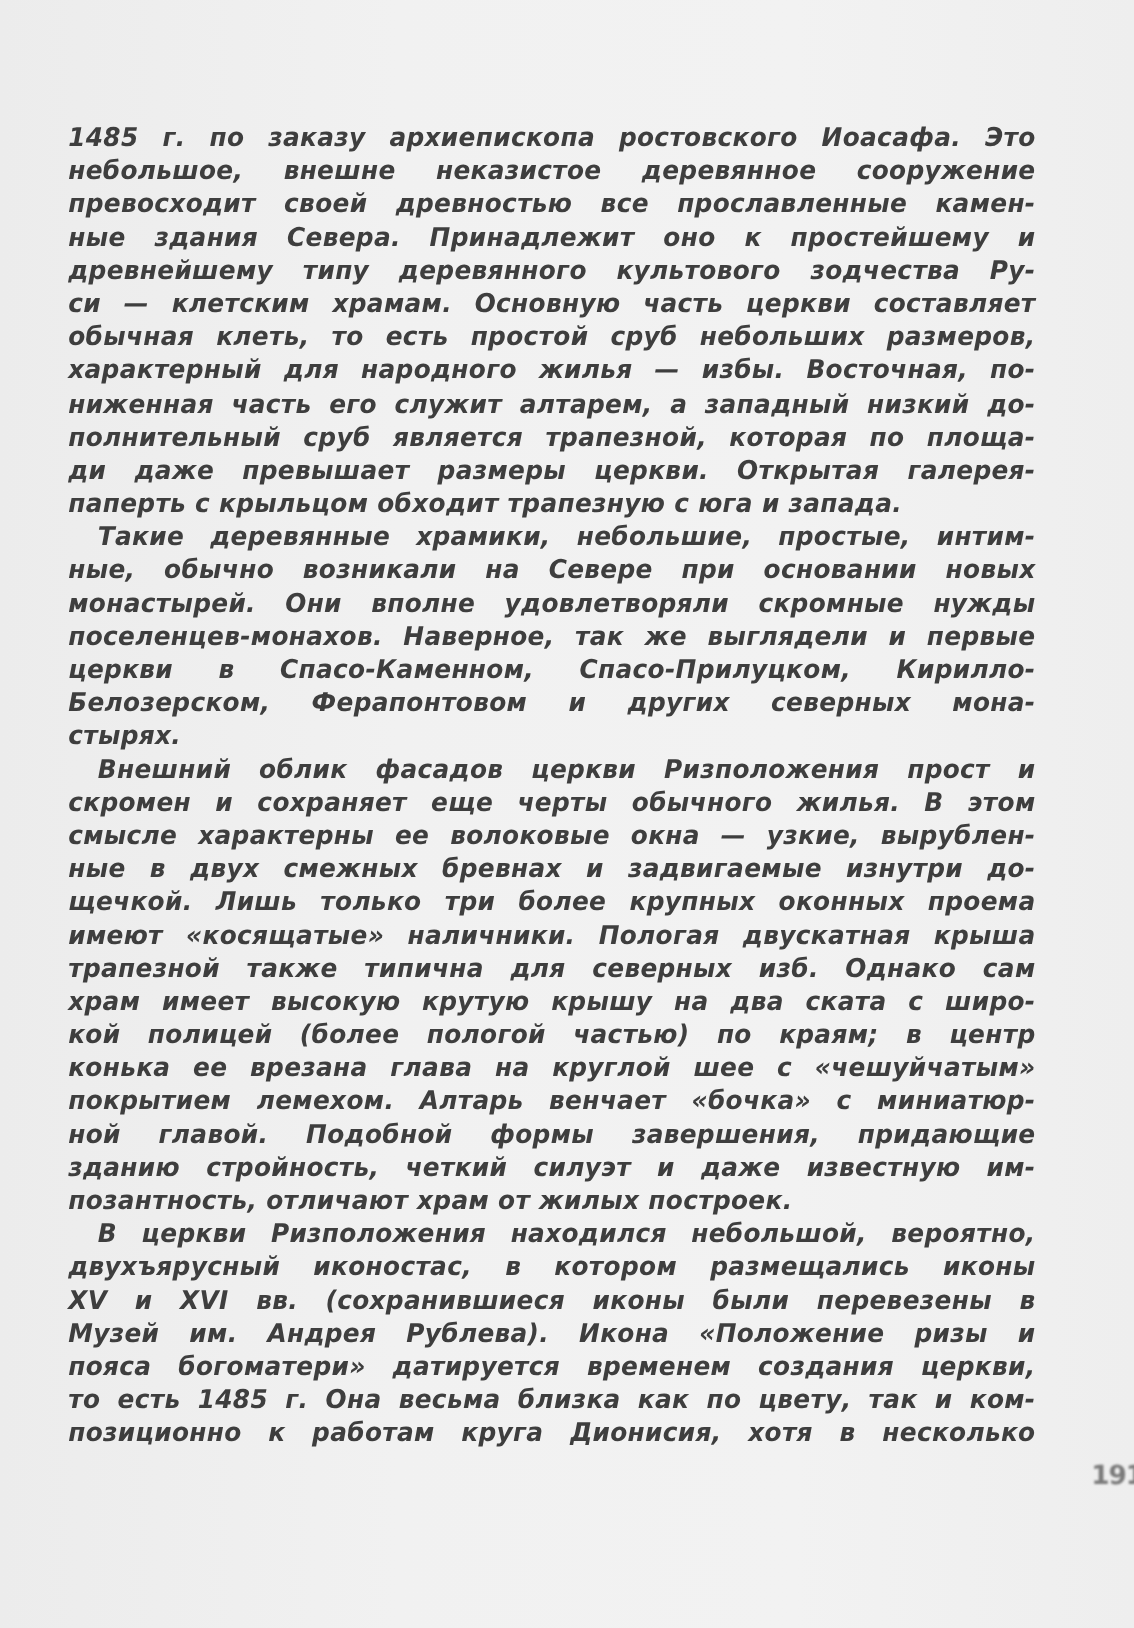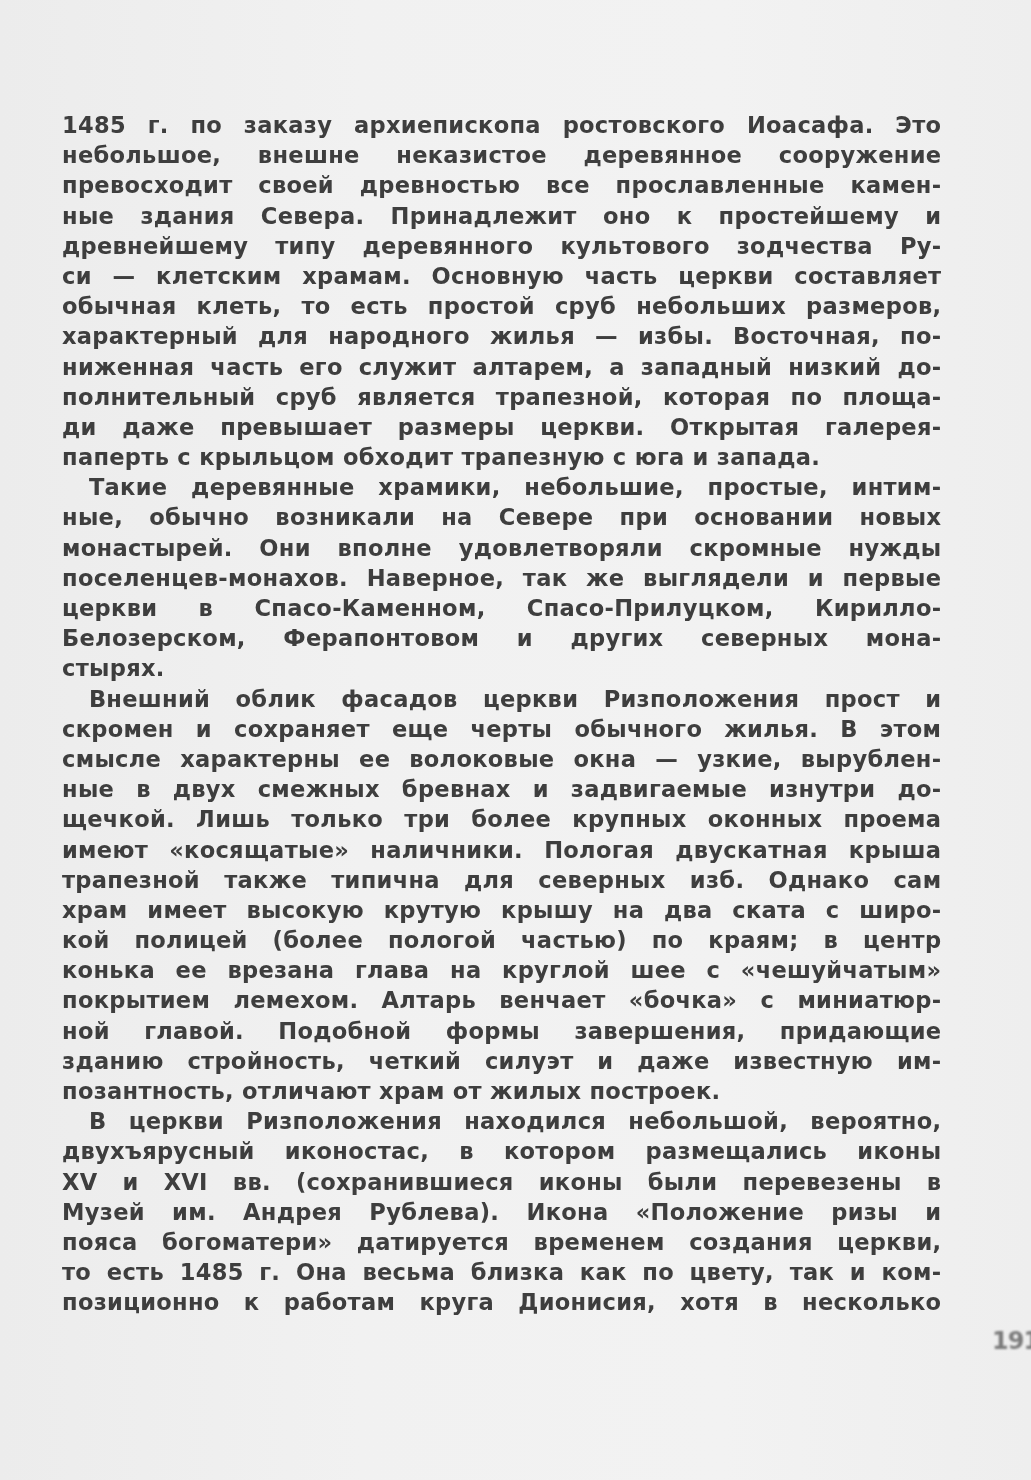--- a/index.html
+++ b/index.html
@@ -17,20 +17,21 @@
       color: #3e3e3e;
     }
     .page {
       position: absolute;
       left: 62px;
       top: 110px;
       width: 880px;
     }
     .para {
       margin: 0;
+      font-style: italic;
     }
     .line {
       display: block;
       height: 30.2px;
       line-height: 30.2px;
       font-size: 23.5px;
       letter-spacing: 0.3px;
       white-space: nowrap;
       text-align: justify;
       text-align-last: justify;

